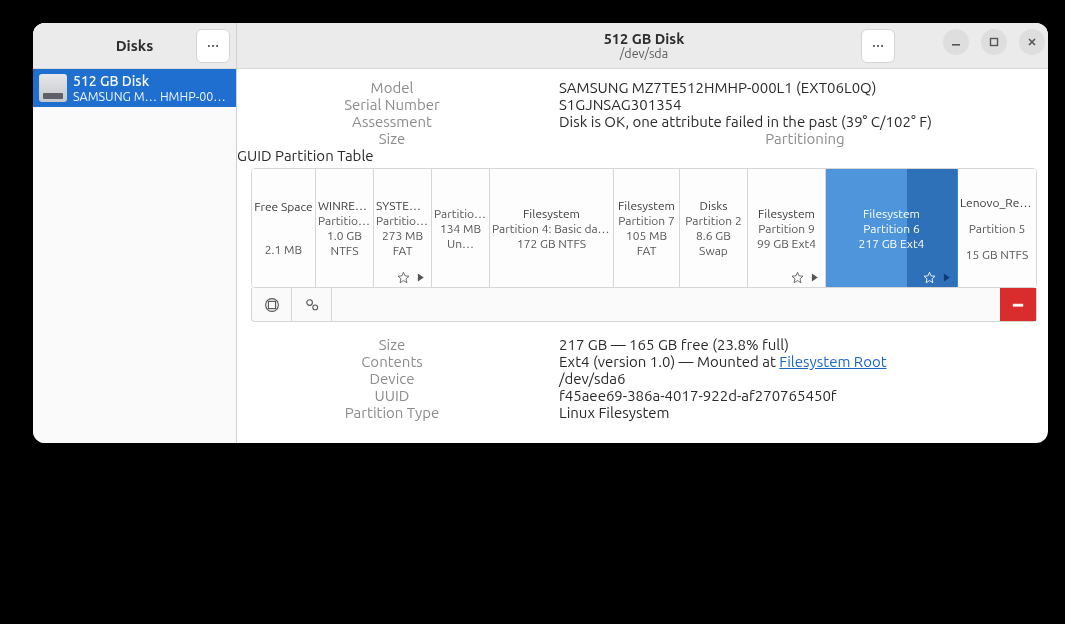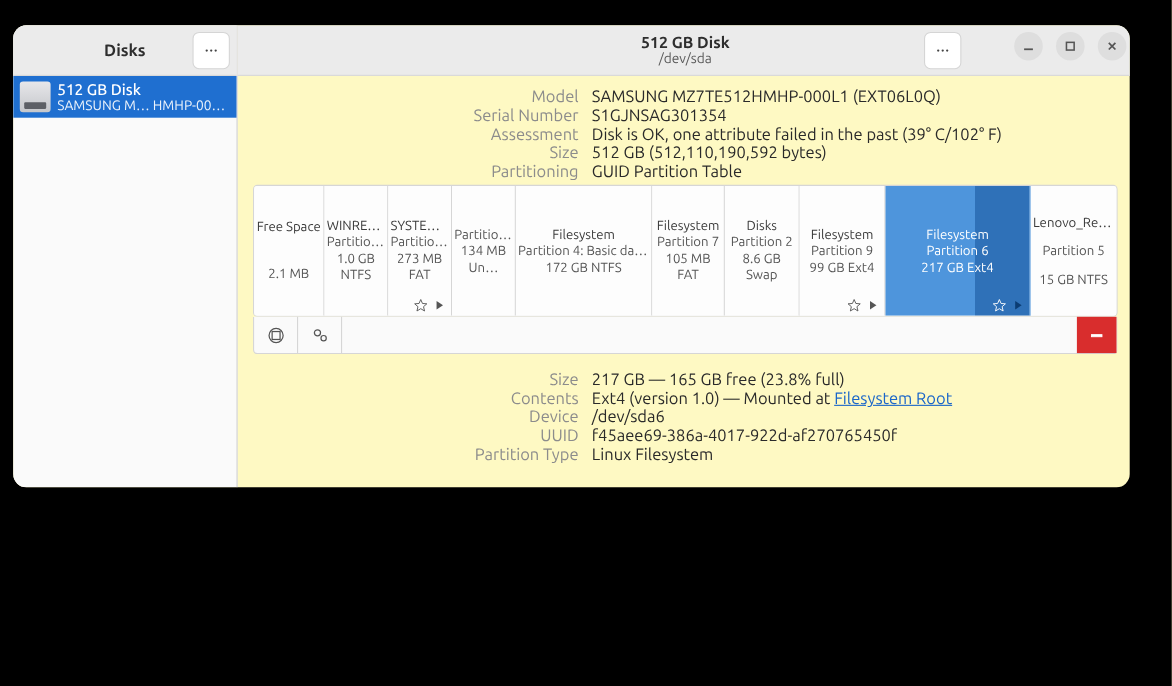--- a/index.html
+++ b/index.html
@@ -6,23 +6,23 @@
   html, body {
     margin: 0; padding: 0;
     width: 1065px; height: 624px;
     background: #000;
     font-family: Ubuntu, "Segoe UI", Cantarell, "DejaVu Sans", sans-serif;
     font-size: 15px;
     color: #2e2e2e;
   }
   .window {
     position: absolute;
-    top: 23px; left: 12px;
+    top: 23px; left: 33px;
     width: 1015px; height: 420px;
-    background: #fef9c3;
+    background: #ffffff;
     border-radius: 12px;
     overflow: hidden;
     box-shadow: 0 6px 28px rgba(0,0,0,0.5);
     display: flex;
     flex-direction: row;
   }
 
   
   .sidebar {
     width: 204px;
@@ -116,21 +116,21 @@
 
   
   .info-grid {
     display:grid;
     grid-template-columns: 310px 1fr;
     column-gap: 12px;
     row-gap: 0px;
     padding: 10px 0 4px 0;
     font-size:15px;
   }
-  .info-label { text-align:right; color:#8c8c8c; }
+  .info-label { text-align:center; color:#8c8c8c; }
   .info-value { color:#2a2a2a; }
 
   .section-title {
     font-weight:700;
     padding: 6px 0 6px 14px;
     font-size:15px;
   }
 
   
   .volumes-strip {
@@ -271,21 +271,20 @@
     </div>
 
     <div class="info-grid">
       <div class="info-label">Model</div>
       <div class="info-value">SAMSUNG MZ7TE512HMHP-000L1 (EXT06L0Q)</div>
       <div class="info-label">Serial Number</div>
       <div class="info-value">S1GJNSAG301354</div>
       <div class="info-label">Assessment</div>
       <div class="info-value">Disk is OK, one attribute failed in the past (39° C/102° F)</div>
       <div class="info-label">Size</div>
-      <div class="info-value">512 GB (512,110,190,592 bytes)</div>
       <div class="info-label">Partitioning</div>
       <div class="info-value">GUID Partition Table</div>
     </div>
 
 
     <div class="volumes-strip" id="volumes-strip">
         <div class="vol" style="width: 64px; gap: 28px;">
           <div class="l1">Free Space</div>
           <div class="l3">2.1 MB</div>
         </div>

